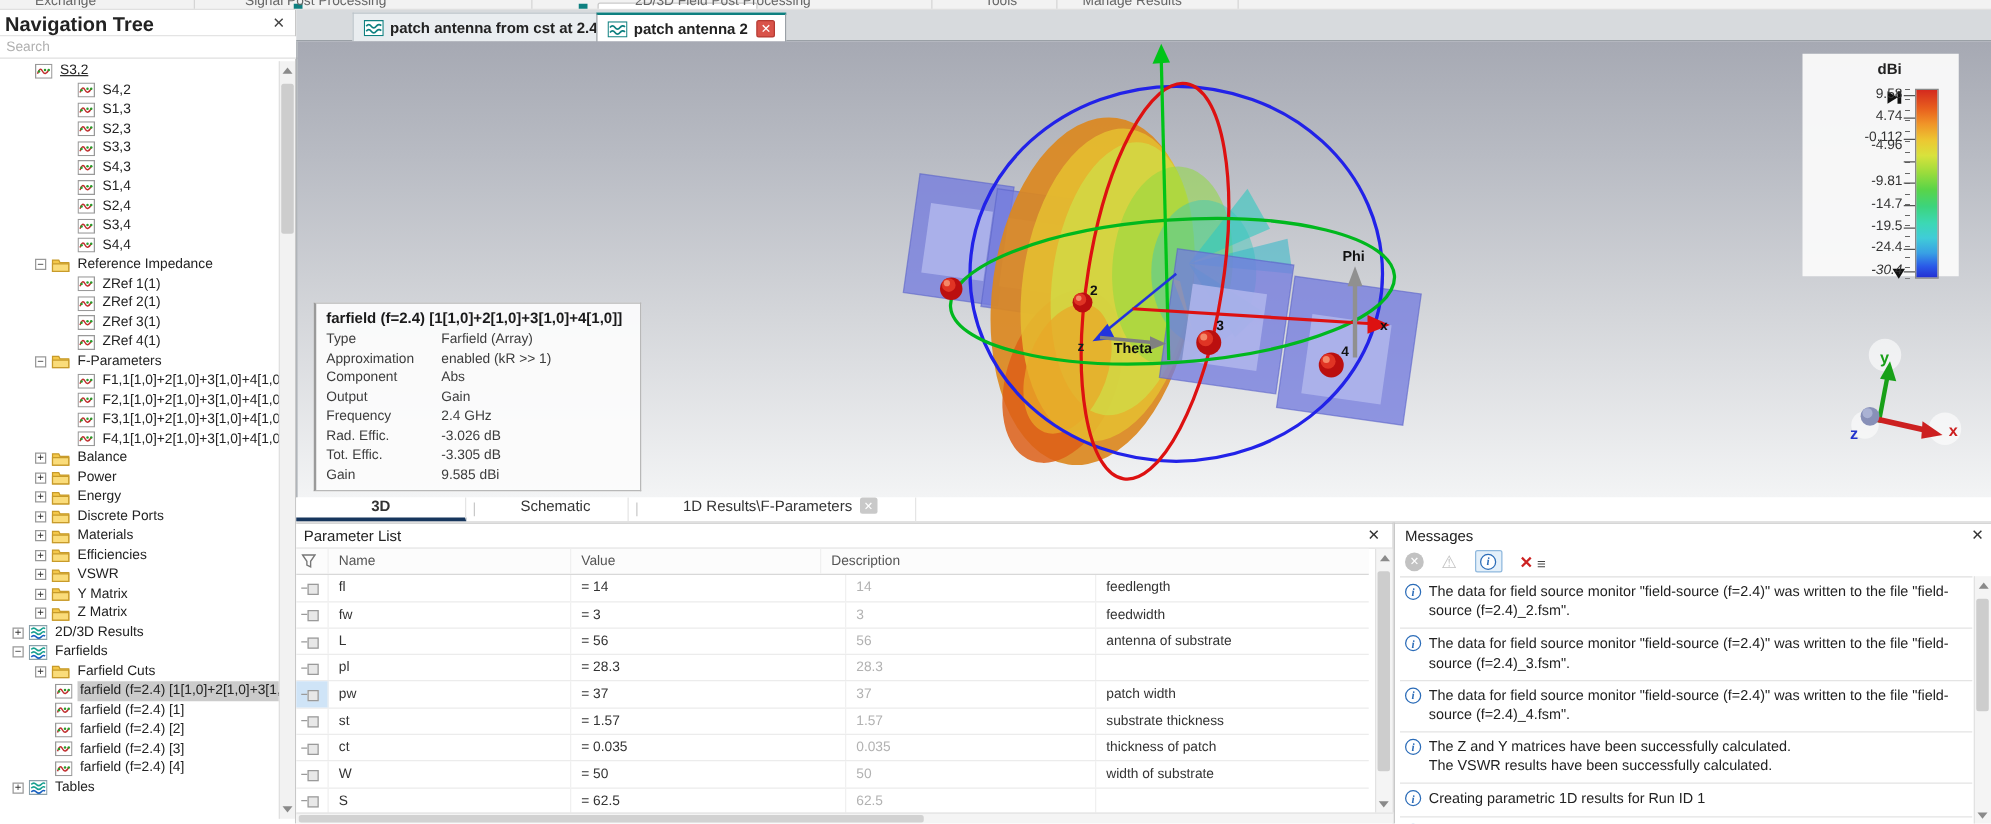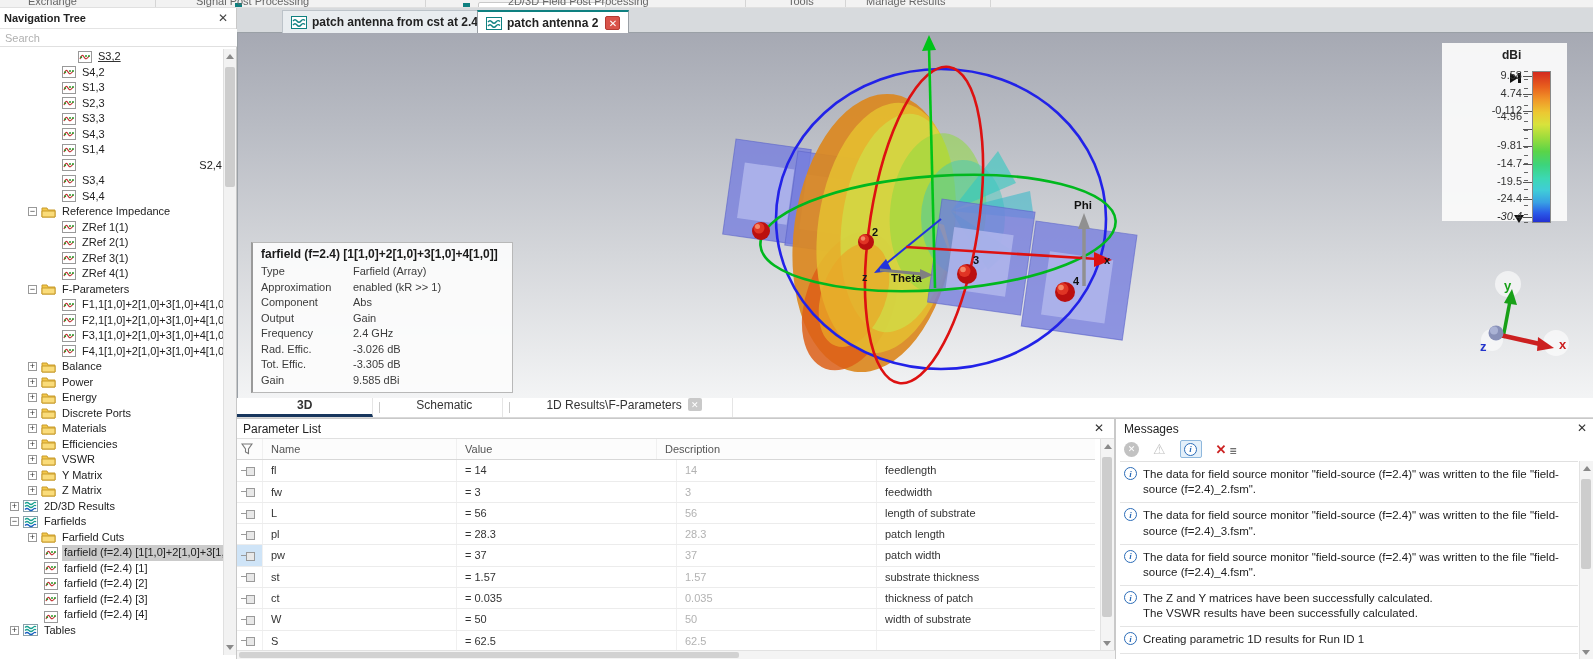--- a/index.html
+++ b/index.html
@@ -11,21 +11,21 @@
   .ribbon { position:absolute; left:0; top:0; width:1593px; height:8px; background:#f2f2f2; overflow:hidden; border-bottom:1px solid #e0e0e0; }
   .ribbon .grp { position:absolute; top:-5px; color:#666; font-size:11px; white-space:nowrap; }
   .ribbon .vsep { position:absolute; top:0; height:8px; width:1px; background:#d5d5d5; }
   .ribbon .teal-sq { position:absolute; top:3px; width:7px; height:5px; background:#0e8080; }
   .ribbon .combo { position:absolute; left:478px; top:2px; width:128px; height:10px; background:#fff; border:1px solid #c9c9c9; border-radius:2px; }
   .teal-line { position:absolute; left:460px; top:8px; width:1133px; height:1px; background:#0e8080; }
 
   
   .nav-panel { position:absolute; left:0; top:8px; width:237px; height:651px; background:#fff; border-right:1px solid #c8c8c8; }
   .nav-header { position:relative; height:21px; border-bottom:1px solid #e4e4e4; }
-  .nav-header .ttl { position:absolute; left:4px; top:4px; font-size:11px; font-weight:bold; color:#222; }
+  .nav-header .ttl { position:absolute; left:4px; top:4px; font-size:16px; font-weight:bold; color:#222; }
   .nav-header .x { position:absolute; right:8px; top:3px; font-size:12px; color:#444; cursor:pointer; }
   .nav-search { display:block; width:268px; height:18px; border:none; border-bottom:1px solid #e0e0e0; padding:0 5px; font-size:11px; color:#333; font-family:"Liberation Sans",sans-serif; }
   .nav-search::placeholder { color:#b0b0b0; }
   .tree { position:absolute; left:0; top:41px; width:224px; height:606px; overflow:hidden; }
   .trow { position:relative; height:15.5px; line-height:15.5px; white-space:nowrap; display:flex; align-items:center; }
   .trow.sel .tlabel { background:#cbcbcb; }
   .expand { display:inline-block; width:9px; height:9px; border:1px solid #999; background:#fff; font-size:9px; line-height:7px; text-align:center; color:#333; margin-right:4px; flex:none; }
   .ticon { display:inline-flex; margin-right:4px; flex:none; }
   .ticon svg { display:block; }
   .tlabel { font-size:11px; color:#222; padding:0 2px; }
@@ -145,21 +145,21 @@
     </div>
   <div class="teal-line"></div>
 
   <div class="nav-panel">
     <div class="nav-header">
       <span class="ttl">Navigation Tree</span>
       <span class="x">✕</span>
     </div>
     <input class="nav-search" placeholder="Search" style="">
     <div class="tree">
-        <div class="trow" style="padding-left: 78px; text-decoration: underline;">
+        <div class="trow" style="padding-left: 28px; text-decoration: underline;">
 
     <span class="ticon">
             <svg width="14" height="12" viewBox="0 0 14 12">
               <rect x="0.5" y="0.5" width="13" height="11" fill="#fff" stroke="#999"></rect>
               <path d="M2 8 Q4 2 6 6 T11 5" fill="none" stroke="#c03030" stroke-width="1.2"></path>
               <circle cx="3.2" cy="6.2" r="1" fill="#2a9a2a"></circle>
               <circle cx="8" cy="5" r="1" fill="#2a9a2a"></circle>
               <circle cx="11" cy="5" r="1" fill="#2a9a2a"></circle>
             </svg>
           </span>
@@ -236,21 +236,21 @@
             <svg width="14" height="12" viewBox="0 0 14 12">
               <rect x="0.5" y="0.5" width="13" height="11" fill="#fff" stroke="#999"></rect>
               <path d="M2 8 Q4 2 6 6 T11 5" fill="none" stroke="#c03030" stroke-width="1.2"></path>
               <circle cx="3.2" cy="6.2" r="1" fill="#2a9a2a"></circle>
               <circle cx="8" cy="5" r="1" fill="#2a9a2a"></circle>
               <circle cx="11" cy="5" r="1" fill="#2a9a2a"></circle>
             </svg>
           </span>
     <span class="tlabel">S1,4</span>
   </div>
-        <div class="trow" style="padding-left: 62px; justify-content: space-between;">
+        <div class="trow" style="padding-left: 62px;">
 
     <span class="ticon">
             <svg width="14" height="12" viewBox="0 0 14 12">
               <rect x="0.5" y="0.5" width="13" height="11" fill="#fff" stroke="#999"></rect>
               <path d="M2 8 Q4 2 6 6 T11 5" fill="none" stroke="#c03030" stroke-width="1.2"></path>
               <circle cx="3.2" cy="6.2" r="1" fill="#2a9a2a"></circle>
               <circle cx="8" cy="5" r="1" fill="#2a9a2a"></circle>
               <circle cx="11" cy="5" r="1" fill="#2a9a2a"></circle>
             </svg>
           </span>
@@ -575,21 +575,21 @@
             <svg width="14" height="12" viewBox="0 0 14 12">
               <rect x="0.5" y="0.5" width="13" height="11" fill="#fff" stroke="#999"></rect>
               <path d="M2 8 Q4 2 6 6 T11 5" fill="none" stroke="#c03030" stroke-width="1.2"></path>
               <circle cx="3.2" cy="6.2" r="1" fill="#2a9a2a"></circle>
               <circle cx="8" cy="5" r="1" fill="#2a9a2a"></circle>
               <circle cx="11" cy="5" r="1" fill="#2a9a2a"></circle>
             </svg>
           </span>
     <span class="tlabel">farfield (f=2.4) [3]</span>
   </div>
-        <div class="trow" style="padding-left: 44px; align-items: flex-end;">
+        <div class="trow" style="padding-left: 44px;">
 
     <span class="ticon">
             <svg width="14" height="12" viewBox="0 0 14 12">
               <rect x="0.5" y="0.5" width="13" height="11" fill="#fff" stroke="#999"></rect>
               <path d="M2 8 Q4 2 6 6 T11 5" fill="none" stroke="#c03030" stroke-width="1.2"></path>
               <circle cx="3.2" cy="6.2" r="1" fill="#2a9a2a"></circle>
               <circle cx="8" cy="5" r="1" fill="#2a9a2a"></circle>
               <circle cx="11" cy="5" r="1" fill="#2a9a2a"></circle>
             </svg>
           </span>
@@ -857,30 +857,29 @@
     <span class="pc val">3</span>
     <span class="pc desc">feedwidth</span>
   </div>
           <div class="prow">
     <span class="pc pin">
               <span class="pinicon"></span>
             </span>
     <span class="pc name">L</span>
     <span class="pc expr">= 56</span>
     <span class="pc val">56</span>
-    <span class="pc desc">length of substrate</span>
+    <span class="pc desc">antenna of substrate</span>
   </div>
           <div class="prow">
     <span class="pc pin">
               <span class="pinicon"></span>
             </span>
     <span class="pc name">pl</span>
     <span class="pc expr">= 28.3</span>
     <span class="pc val">28.3</span>
-    <span class="pc desc">patch length</span>
   </div>
           <div class="prow">
     <span class="pc pin hl">
               <span class="pinicon"></span>
             </span>
     <span class="pc name">pw</span>
     <span class="pc expr">= 37</span>
     <span class="pc val">37</span>
     <span class="pc desc">patch width</span>
   </div>

